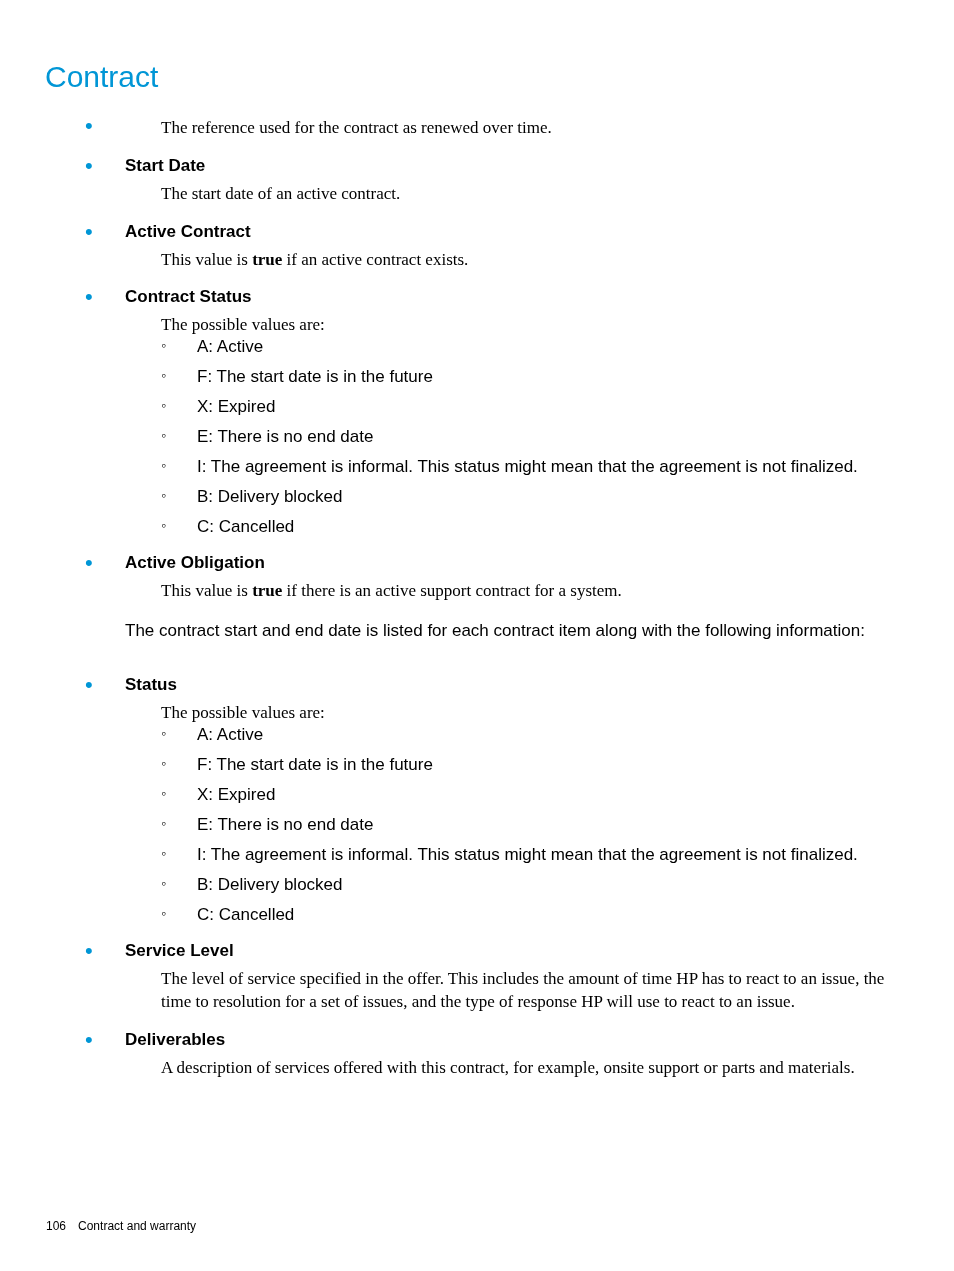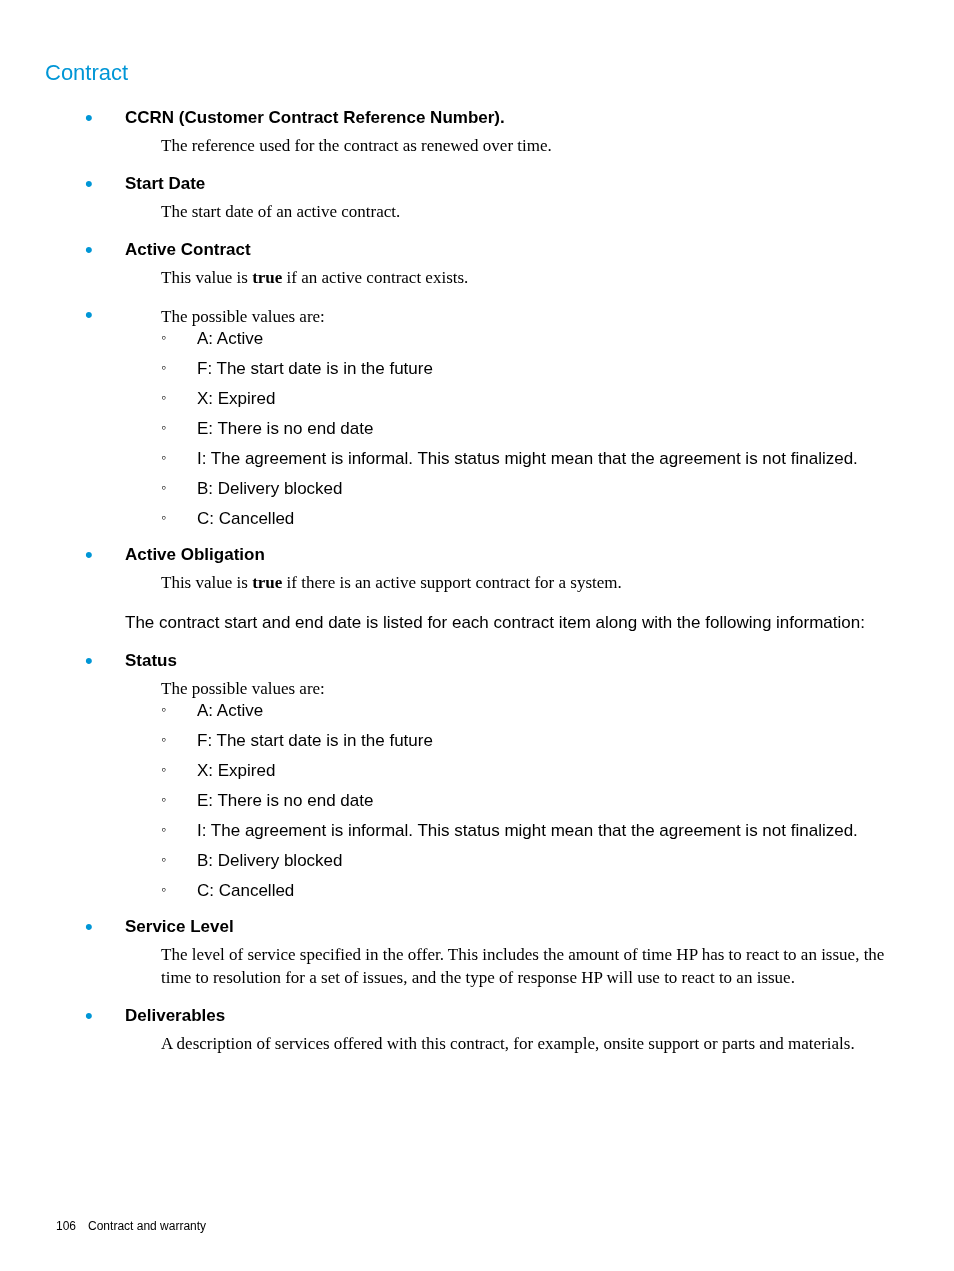--- a/index.html
+++ b/index.html
@@ -12,21 +12,21 @@
       font-size: 17px;
       color: #000;
       background: #fff;
       width: 954px;
       height: 1271px;
       padding: 60px 45px 40px 45px;
       position: relative;
     }
     .section-heading {
       color: #0096d6;
-      font-size: 22px;
+      font-size: 30px;
       font-weight: normal;
       margin-bottom: 22px;
       margin-left: 0;
     }
     .bullet-list {
       list-style: none;
       margin-left: 80px;
     }
     .bullet-item {
       position: relative;
@@ -65,54 +65,54 @@
     .sub-item::before {
       content: "◦";
       position: absolute;
       left: 0;
       top: 0;
       font-size: 14px;
       color: #000;
     }
     .intermediate-text {
       margin-left: 80px;
-      margin-bottom: 16px;
+      margin-bottom: 32px;
       margin-top: 4px;
       line-height: 1.4;
     }
     .footer {
       position: absolute;
       bottom: 38px;
-      left: 56px;
+      left: 46px;
       font-size: 12px;
       color: #000;
     }
     .page-num {
       margin-right: 12px;
     }
   </style>
 </head>
 <body>
 
 <h2 class="section-heading">Contract</h2>
 
 <ul class="bullet-list">
   <li class="bullet-item">
-    <span class="term">CCRN (Customer Contract Reference Number).</span>
     <div class="desc"><span>The reference used for the contract as renewed over time.</span><span class="bold"></span><span></span></div>
   </li>
   <li class="bullet-item">
     <span class="term">Start Date</span>
     <div class="desc"><span>The start date of an active contract.</span><span class="bold"></span><span></span></div>
   </li>
   <li class="bullet-item">
     <span class="term">Active Contract</span>
     <div class="desc"><span>This value is </span><span class="bold">true</span><span> if an active contract exists.</span></div>
   </li>
   <li class="bullet-item">
+    <span class="term">Contract Status</span>
     <div class="desc">The possible values are:</div>
     <ul class="sub-list">
       <li class="sub-item">A: Active</li>
       <li class="sub-item">F: The start date is in the future</li>
       <li class="sub-item">X: Expired</li>
       <li class="sub-item">E: There is no end date</li>
       <li class="sub-item">I: The agreement is informal. This status might mean that the agreement is not finalized.</li>
       <li class="sub-item">B: Delivery blocked</li>
       <li class="sub-item">C: Cancelled</li>
     </ul>

